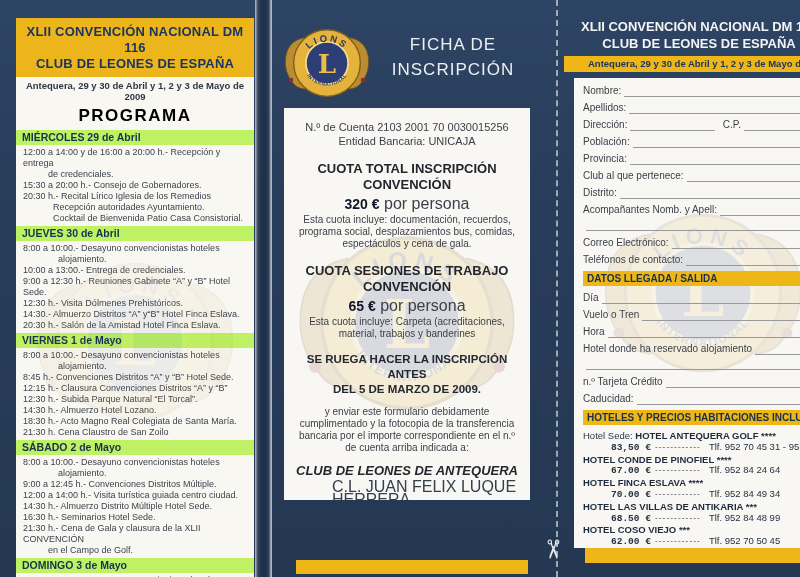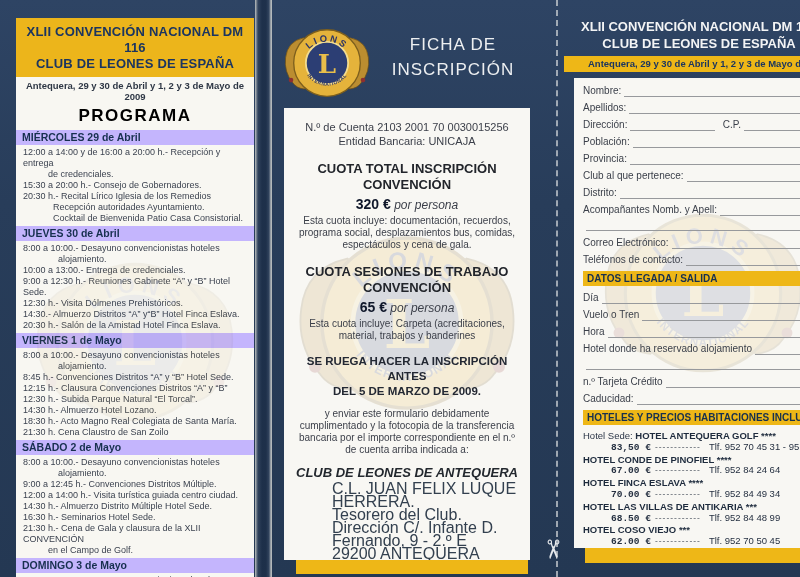--- a/index.html
+++ b/index.html
@@ -18,39 +18,39 @@
   .scissors { position:absolute; left:542px; top:534px; font-size:26px; color:#e6e9ec;
     transform:rotate(90deg); z-index:5; }
 
   
   .panel-left { position:absolute; left:16px; top:18px; width:238px; }
   .lp-header { background:#ecb51b; padding:6px 2px 5px; text-align:center; color:#1b3560; font-weight:bold; }
   .lp-header .t1,.lp-header .t2 { font-size:13px; line-height:16px; letter-spacing:.2px; }
   .lp-card { position:relative; background:#f8f7f2; height:501px; display:flex; flex-direction:column; overflow:hidden; }
   .lp-date { font-size:9.5px; font-weight:bold; color:#2e3745; text-align:center; padding:3px 2px 1px; }
   .lp-program { font-size:17px; font-weight:bold; color:#000000; text-align:center; letter-spacing:1.5px; padding:3px 0 2px; }
-  .pheader { background:#c4b5fd; color:#17304f; font-weight:bold; font-size:10.5px; padding:1px 6px 2px; margin:2px 0; }
+  .pheader { background:#bef264; color:#17304f; font-weight:bold; font-size:10.5px; padding:1px 6px 2px; margin:2px 0; }
   .pline { font-size:9px; line-height:11px; color:#3c4350; padding:0 2px 0 7px; white-space:pre-wrap; }
   .lp-goldbar { margin-top:auto; margin-left:7px; height:13px; background:#eeb717; }
   .wm { position:absolute; pointer-events:none; }
 
   
   .panel-middle { position:absolute; left:268px; top:12px; width:272px; height:577px; }
   .mp-logo { position:absolute; left:14px; top:6px; width:90px; height:90px; }
   .mp-title { position:absolute; left:110px; top:20px; width:150px; text-align:center; color:#edeff1;
     font-size:17px; letter-spacing:1px; line-height:25px; }
-  .mp-card { position:absolute; left:16px; top:96px; width:246px; height:452px; background:#f8f7f3;
+  .mp-card { position:absolute; left:16px; top:96px; width:246px; height:392px; background:#f8f7f3;
     text-align:center; overflow:hidden; }
   .mp-card .wm { left:8px; top:100px; width:230px; height:230px; opacity:.15; }
   .mp-content { position:relative; padding:12px 10px 0; color:#3b3f49; }
   .mp-account { font-size:11px; line-height:14px; }
   .mp-fee-title { margin-top:13px; font-size:13px; font-weight:bold; color:#22252b; line-height:15.5px; }
   .mp-price-line { margin-top:4px; line-height:15px; }
   .mp-price { font-size:14px; font-weight:bold; color:#0f172a; }
-  .mp-per { font-size:12px;font-style:italic; }
+  .mp-per { font-size:16px; }
   .mp-includes { margin-top:2px; font-size:10px; line-height:12px; }
   .mp-deadline { margin-top:12px; font-weight:bold; font-size:11.5px; color:#232833; line-height:15px; }
   .mp-send { margin-top:9px; font-size:10px; line-height:12px; }
   .mp-club { margin-top:9px; font-size:13px; font-weight:bold; color:#23282e; line-height:15px;font-style:italic; }
   .mp-contact { text-align:left; margin:2px 0 0 38px; font-size:16px; line-height:13px; color:#33404f; }
   .mp-goldbar { position:absolute; left:28px; top:548px; width:232px; height:14px; background:#eeb717; }
 
   
   .panel-right { position:absolute; left:548px; top:0; width:252px; height:577px; }
   .rp-title { position:absolute; left:6px; top:18px; width:290px; text-align:center; color:#f3f4f5;

